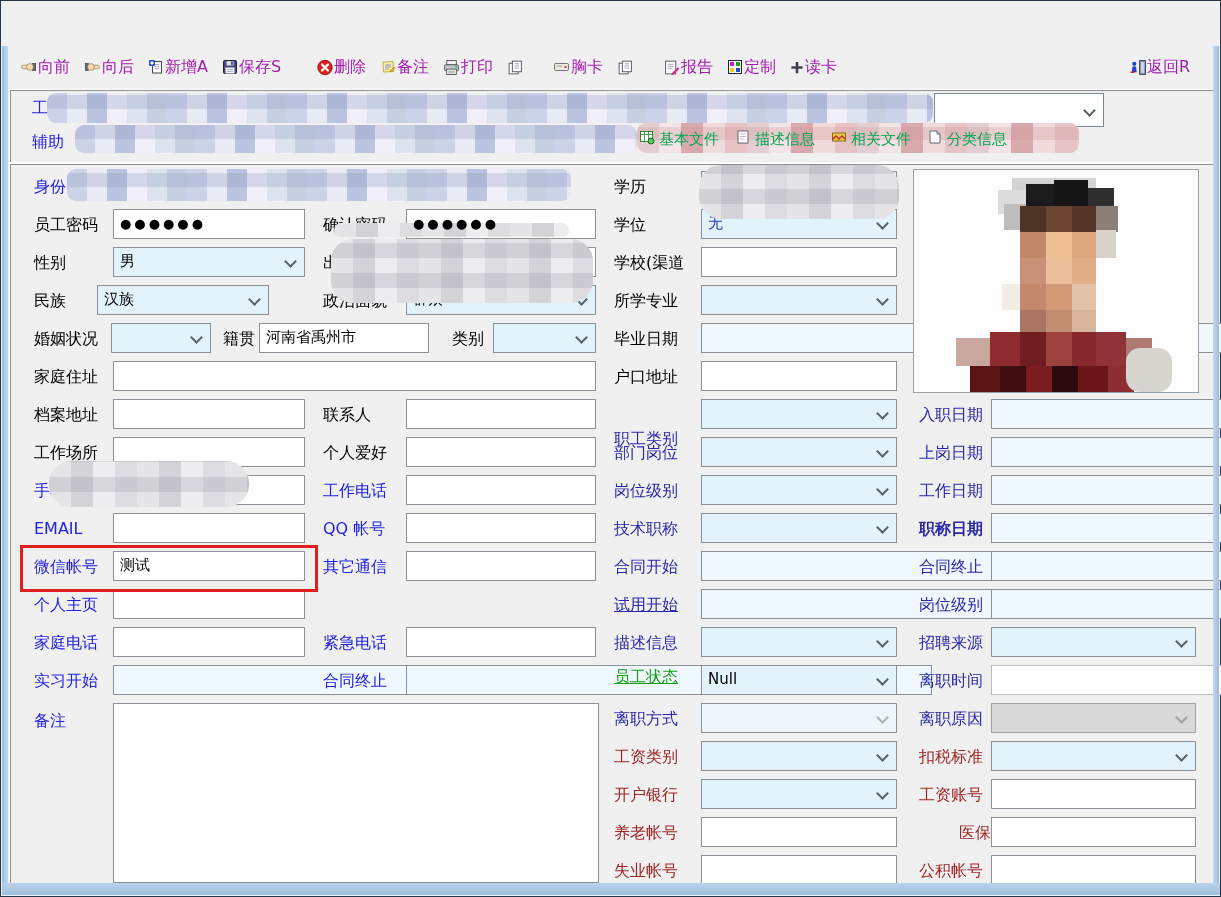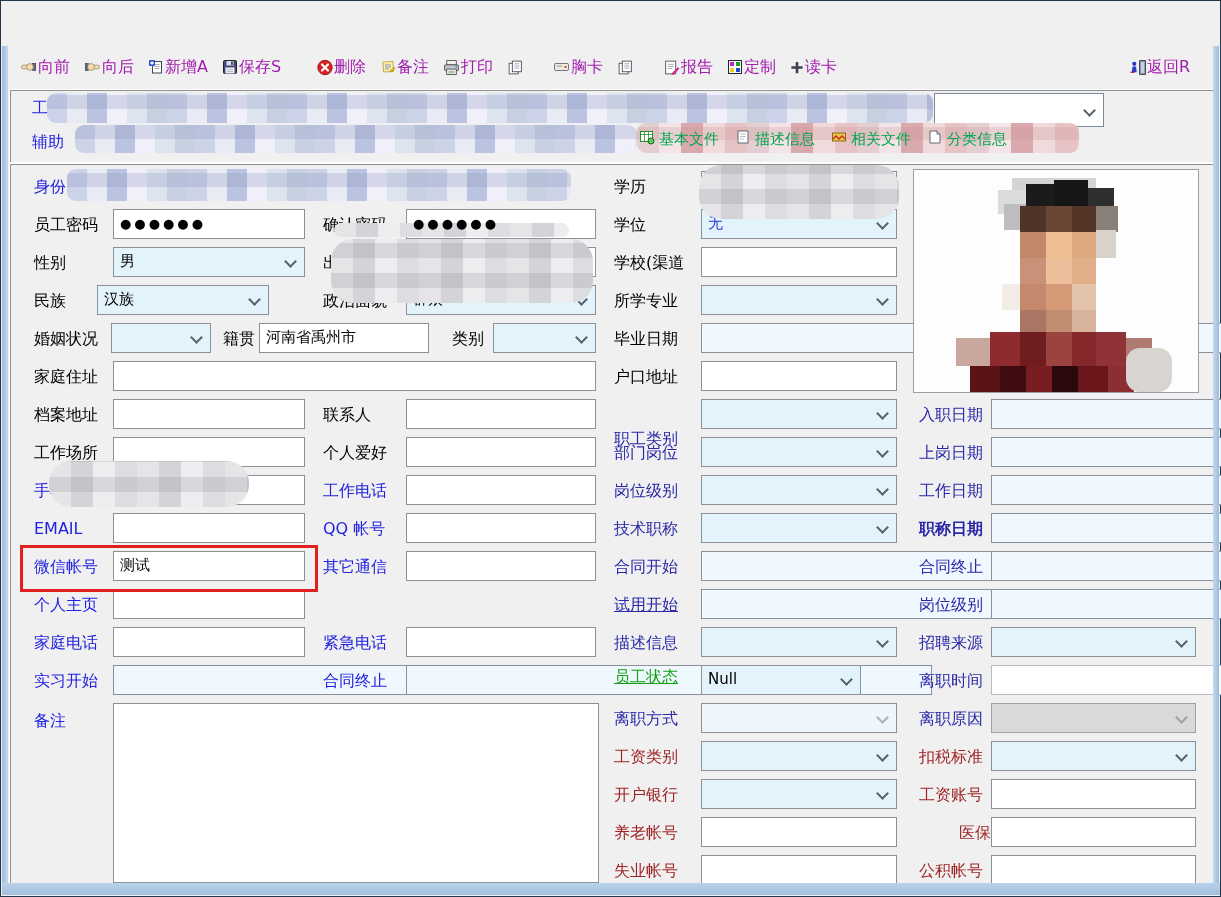--- a/index.html
+++ b/index.html
@@ -391,21 +391,21 @@
       <span>月</span>
       <span>日</span>
     </div>
 
   <div class="lb nvy" style="left:613px;top:630px;">描述信息</div>
   <div class="tf combo" style="left:700px;top:626px;width:196px;">
       <span class="chev"></span>
     </div>
 
   <div class="lb grn" style="left:613px;top:664px;text-decoration:underline;">员工状态</div>
-  <div class="tf combo" style="left:700px;top:664px;width:160px;"><span>Null</span><span class="chev"></span></div>
+  <div class="tf combo" style="left:700px;top:664px;width:196px;"><span>Null</span><span class="chev"></span></div>
 
   <div class="lb nvy" style="left:613px;top:706px;">离职方式</div>
   <div class="tf combo dis" style="left:700px;top:702px;width:196px;">
       <span class="chev"></span>
     </div>
 
   <div class="lb dkr" style="left:613px;top:744px;">工资类别</div>
   <div class="tf combo" style="left:700px;top:740px;width:196px;">
       <span class="chev"></span>
     </div>

